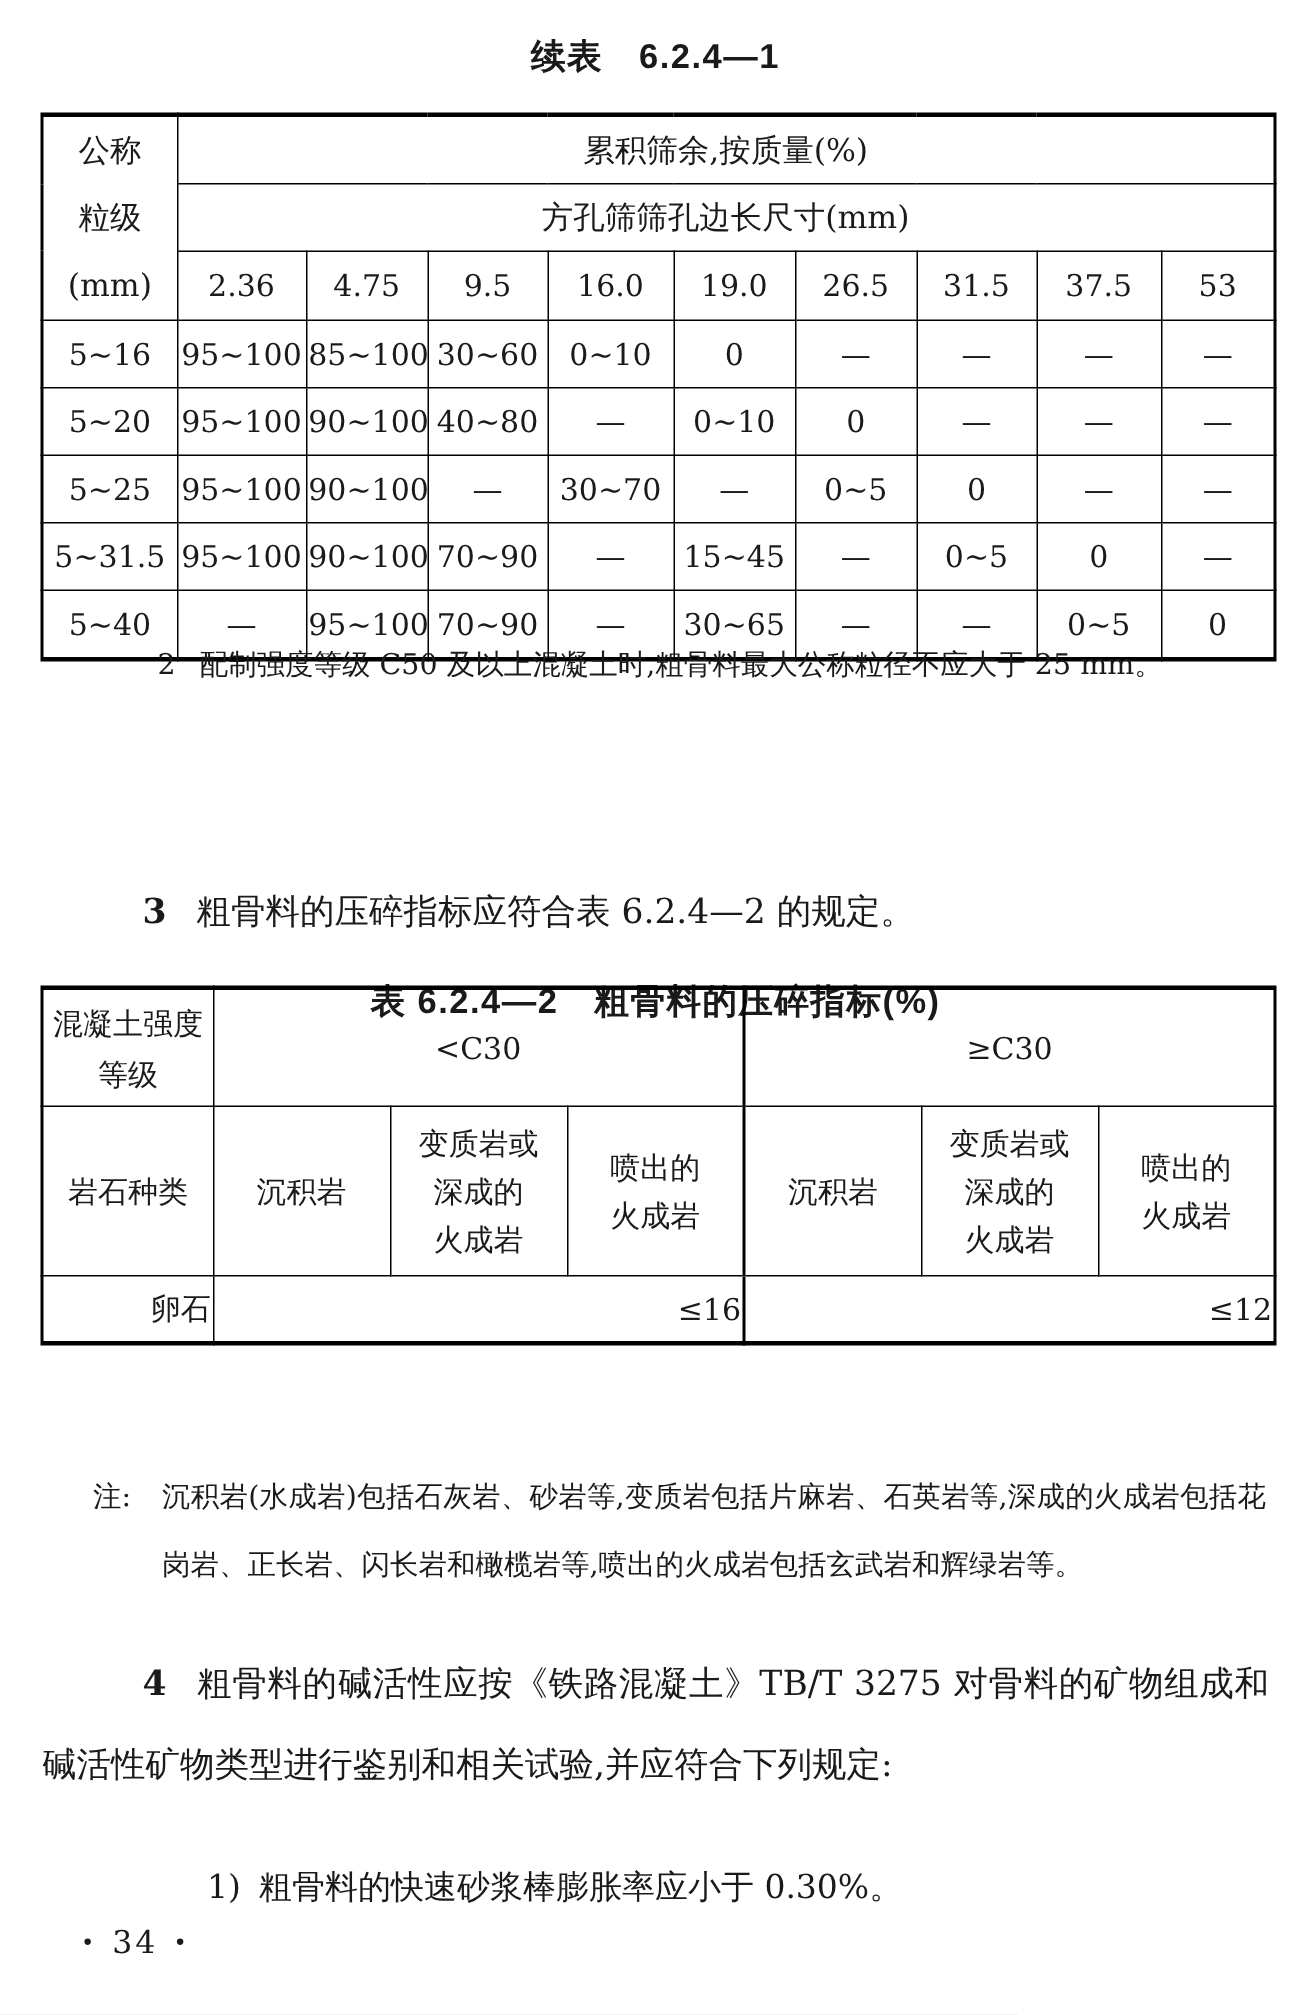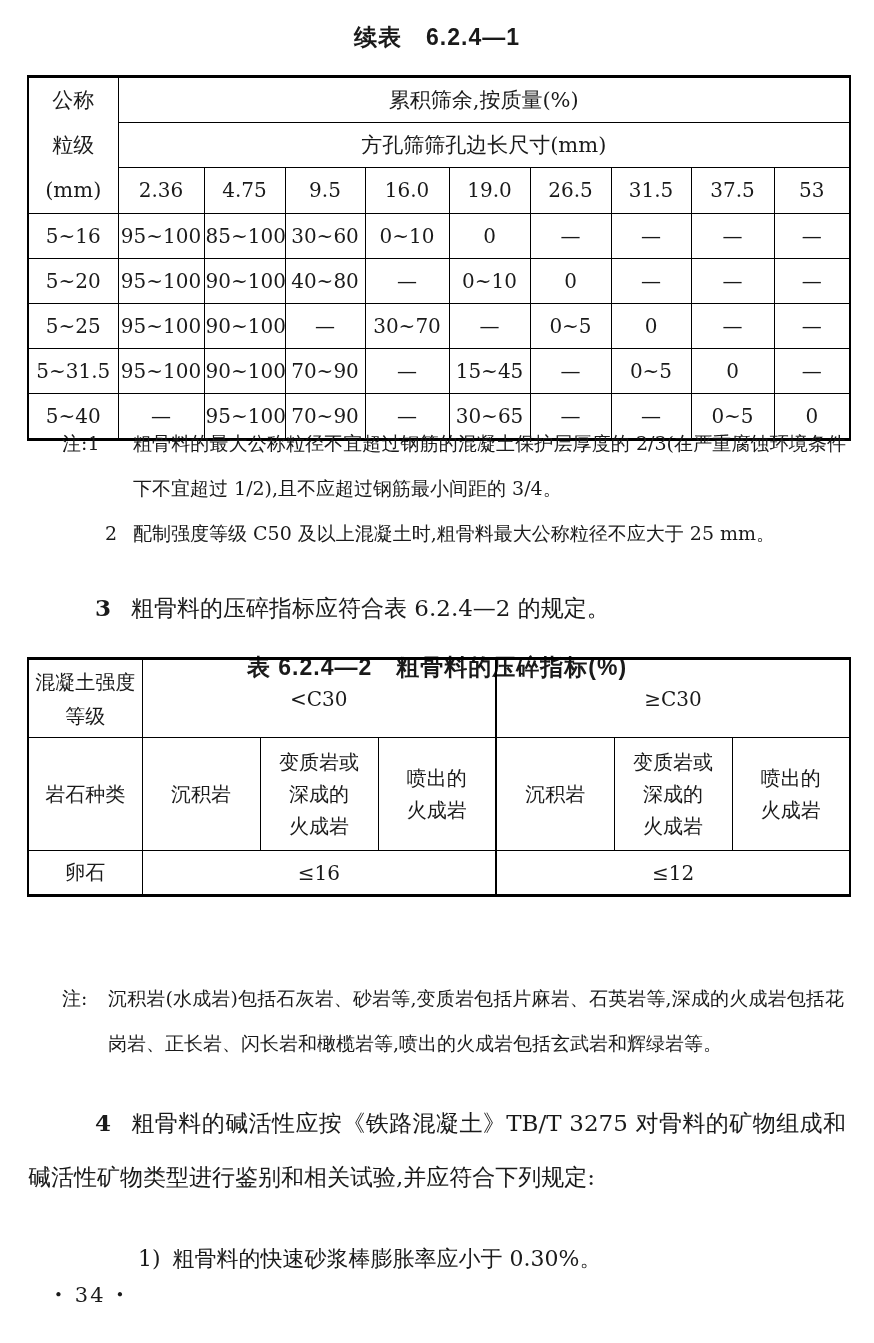--- a/index.html
+++ b/index.html
@@ -43,21 +43,21 @@
   #table2{top:657px;}
   .ml{white-space:pre-line;}
   #table1 tr.h1 td{height:44px;font-size:21px;}
   #table1 tr.h2 td{height:43px;font-size:21px;}
   #table1 tr.h3 td{height:45px;}
   #table1 tr.r  td{height:44px;}
   #table1 td.c1h{line-height:45px;font-size:21px;}
   #table2 tr.h1 td{height:77px;}
   #table2 tr.h2 td{height:112px;line-height:32px;}
   #table2 tr.r3 td{height:42px;}
-  #table2 tr.r4 td{height:43px;}
+  #table2 tr.r4 td{height:43px;text-align:right;}
   #table2 td.c1{line-height:34px;}
   #table2 td.bl2{border-left:2px solid #000;}
   
   .notes{
     position:absolute;left:62px;right:28px;
     font-size:19px;line-height:45px;
     text-align:justify;
   }
   #notes1{top:421px;}
   #note2b{top:976px;right:30px;}
@@ -190,24 +190,20 @@
       <td>—</td>
       <td>—</td>
       <td>0~5</td>
       <td>0</td>
     </tr>
   </tbody>
     </table>
 
   <div id="notes1" class="notes">
     <div class="note-row">
-      <span class="nlabel">注:1</span>
-      <span class="nbody">粗骨料的最大公称粒径不宜超过钢筋的混凝土保护层厚度的 2/3(在严重腐蚀环境条件下不宜超过 1/2),且不应超过钢筋最小间距的 3/4。</span>
-    </div>
-    <div class="note-row">
       <span class="nlabel nl2">2</span>
       <span class="nbody">配制强度等级 C50 及以上混凝土时,粗骨料最大公称粒径不应大于 25 mm。</span>
     </div>
   </div>
 
   <div id="para3" class="para">
     <span class="pnum">3</span><span>粗骨料的压碎指标应符合表 6.2.4—2 的规定。</span>
   </div>
 
   <div id="t2-title" class="tbl-title">

